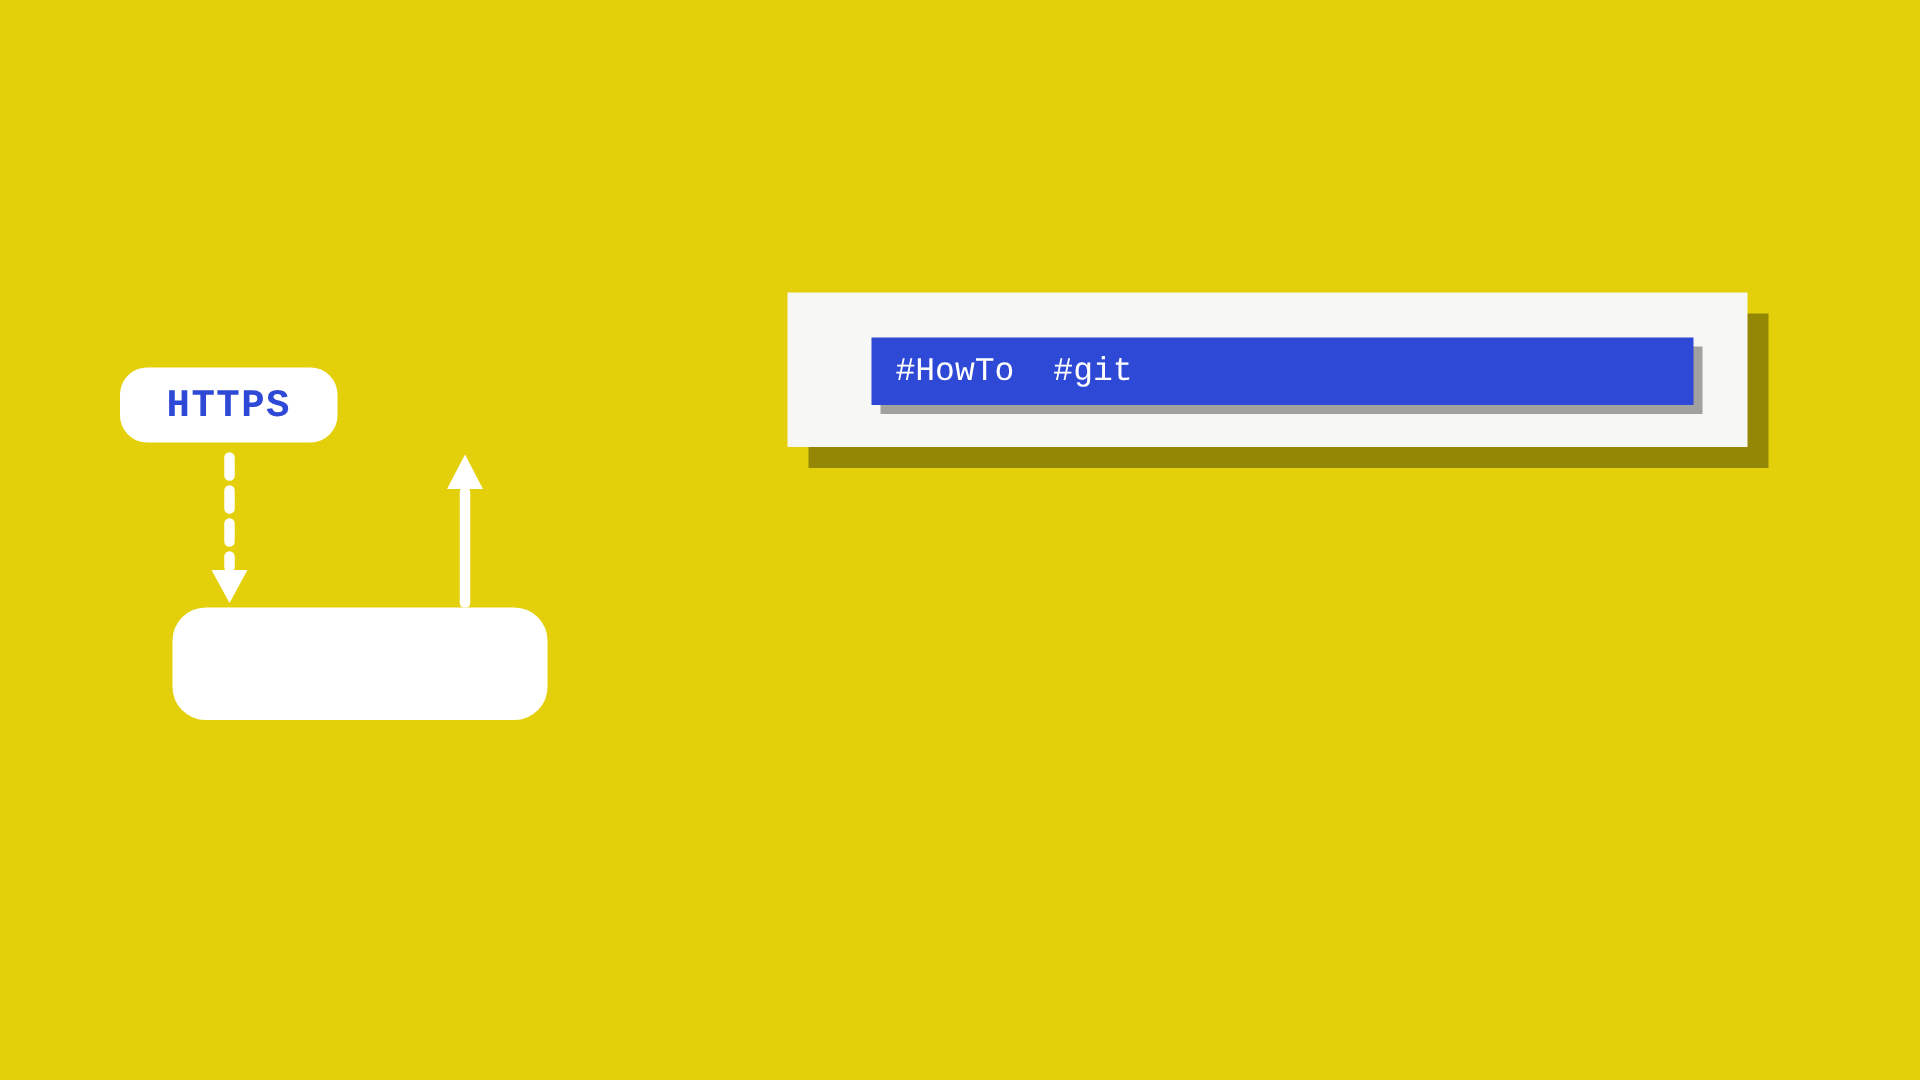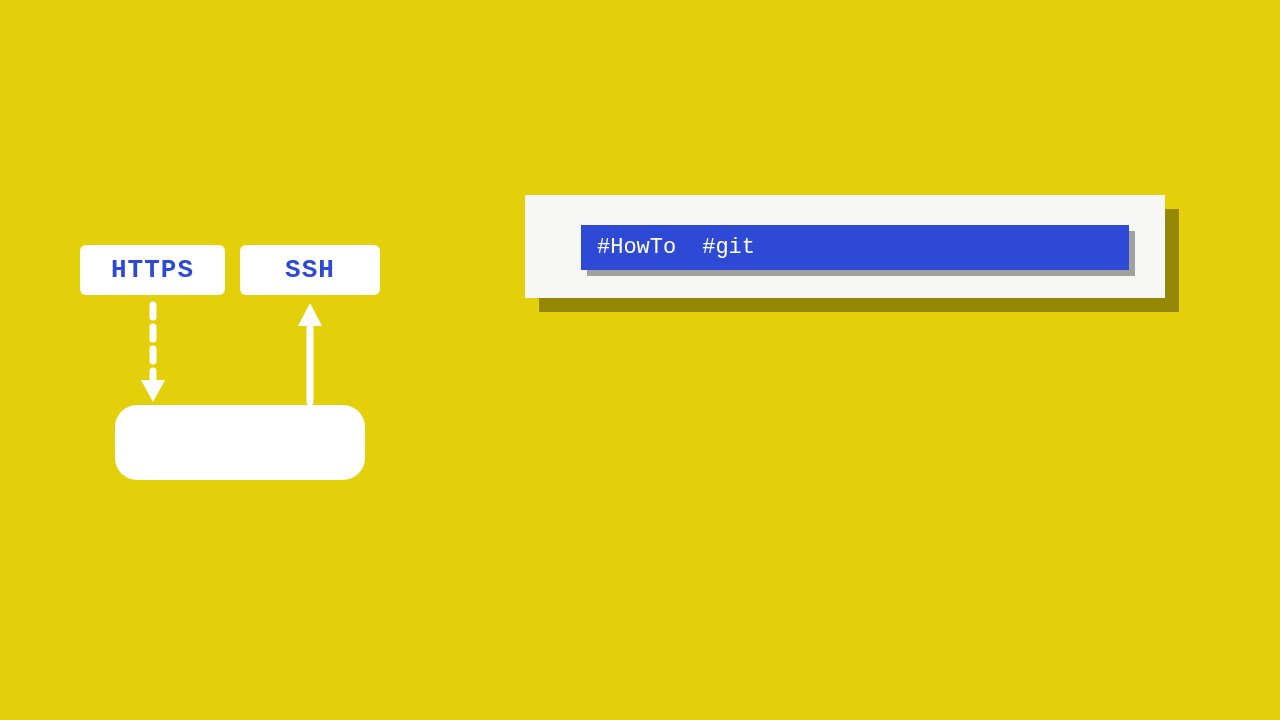--- a/index.html
+++ b/index.html
@@ -16,21 +16,21 @@
   .diagram {
     position: absolute;
     left: 80px;
     top: 245px;
     width: 320px;
     height: 240px;
   }
   .pill {
     background: #fff;
     color: #2e49d6;
-    border-radius: 6px;
+    border-radius: 18px;
     font-weight: bold;
     font-size: 26px;
     letter-spacing: 1px;
     display: flex;
     align-items: center;
     justify-content: center;
     position: absolute;
   }
   .pill-https {
     left: 0;
@@ -98,23 +98,20 @@
     margin-left: 20px;
   }
 </style>
 </head>
 <body>
 
 <div class="diagram">
   <div class="pill pill-https">
     <span>HTTPS</span>
   </div>
-  <div class="pill pill-ssh">
-    <span>SSH</span>
-  </div>
 
   <div class="arrow arrow-down">
     <svg width="30" height="105" viewBox="0 0 30 105">
       <line x1="15" y1="5" x2="15" y2="78" stroke="#fff" stroke-width="7" stroke-dasharray="12 10" stroke-linecap="round"></line>
       <polygon points="15,102 3,80 27,80" fill="#fff"></polygon>
     </svg>
   </div>
 
   <div class="arrow arrow-up">
     <svg width="30" height="105" viewBox="0 0 30 105">

